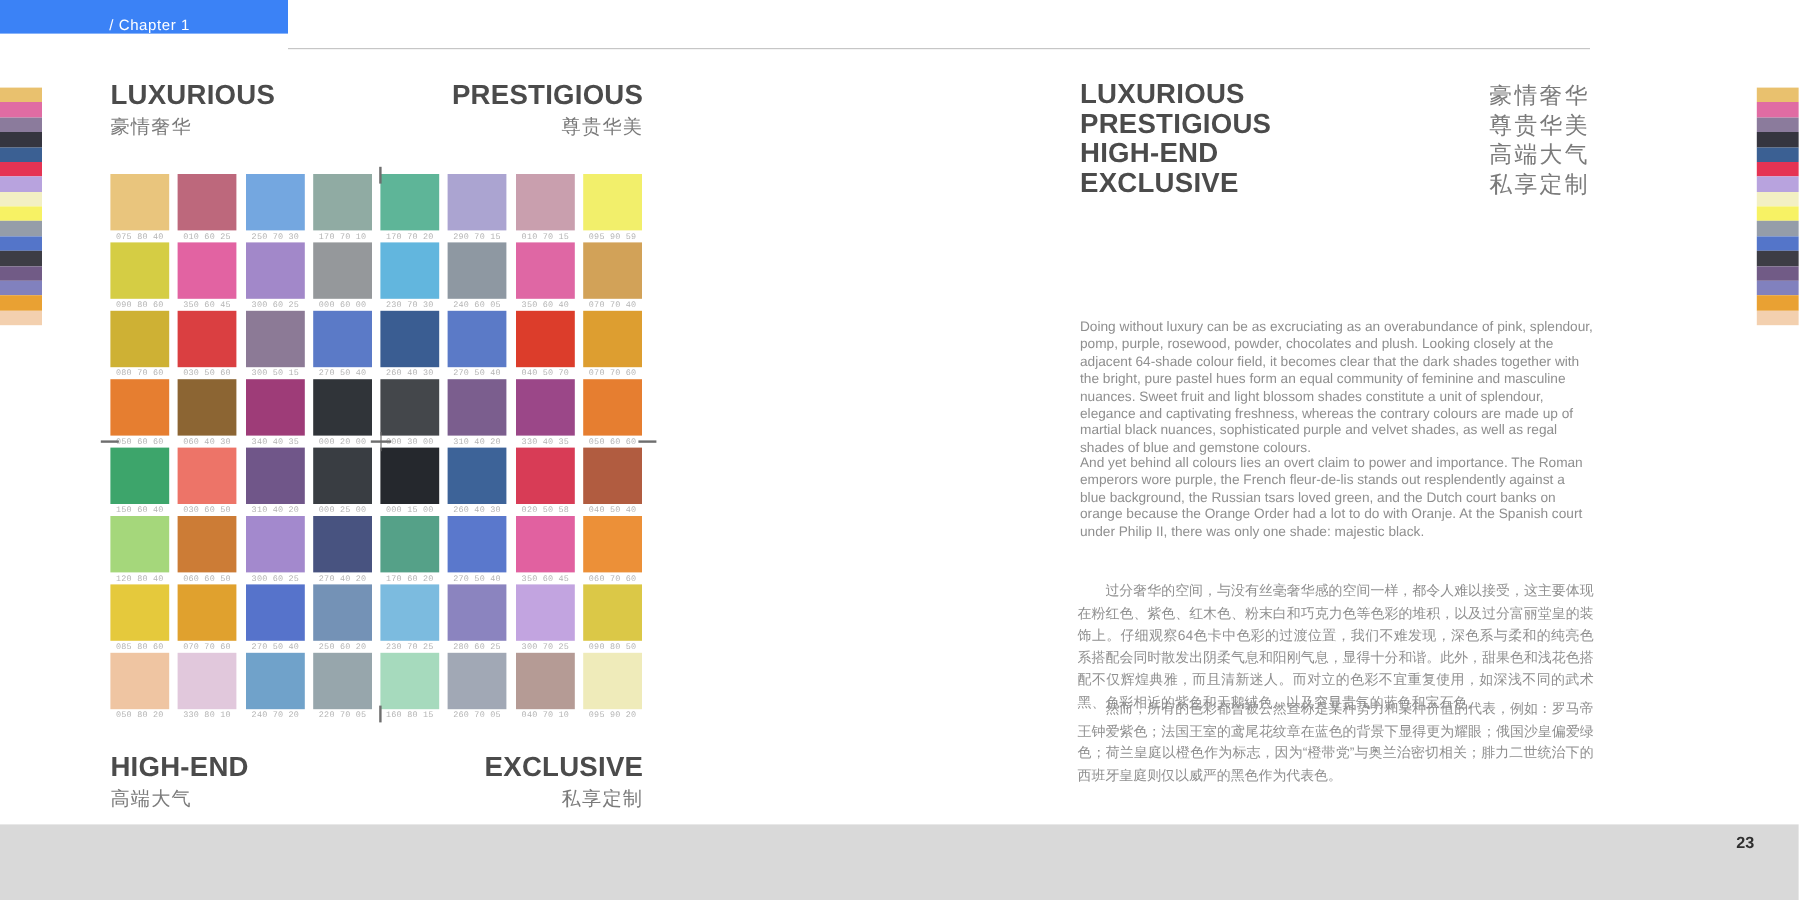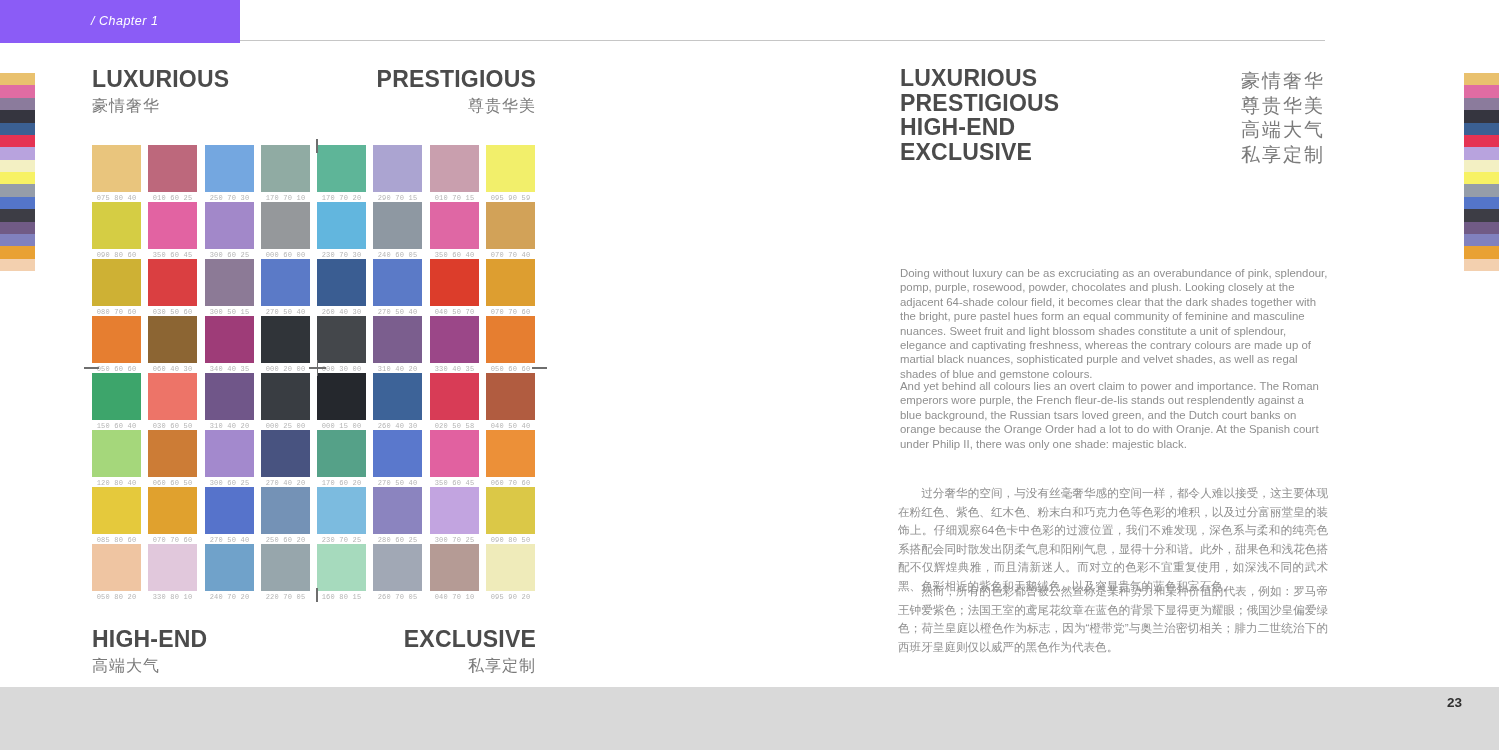--- a/index.html
+++ b/index.html
@@ -1,20 +1,20 @@
 <!DOCTYPE html>
 <html><head>
 <meta charset="utf-8">
 <style>
   * { margin:0; padding:0; box-sizing:border-box; }
   html,body { width:1499px; height:750px; background:#ffffff; font-family:"Liberation Sans", sans-serif; overflow:hidden; }
   .spread { position:relative; width:1499px; height:750px; background:#fff; }
 
   
-  .chapter-tab { position:absolute; left:0; top:0; width:240px; height:43px; background:#8b5cf6;font-style:italic; }
+  .chapter-tab { position:absolute; left:0; top:0; width:240px; height:28px; background:#3b82f6; }
   .chapter-tab span { display:block; padding-left:91px; line-height:42px; font-size:12.5px; color:#ffffff; letter-spacing:0.5px; }
   .top-rule { position:absolute; left:240px; top:40px; width:1085px; height:1px; background:#c6c6c6; }
 
   
   .edge-strip { position:absolute; top:73px; width:35px; height:198px; display:flex; flex-direction:column; }
   .edge-strip.left { left:0; }
   .edge-strip.right { left:1464px; }
   .edge-strip .stripe { flex:1; }
 
   

